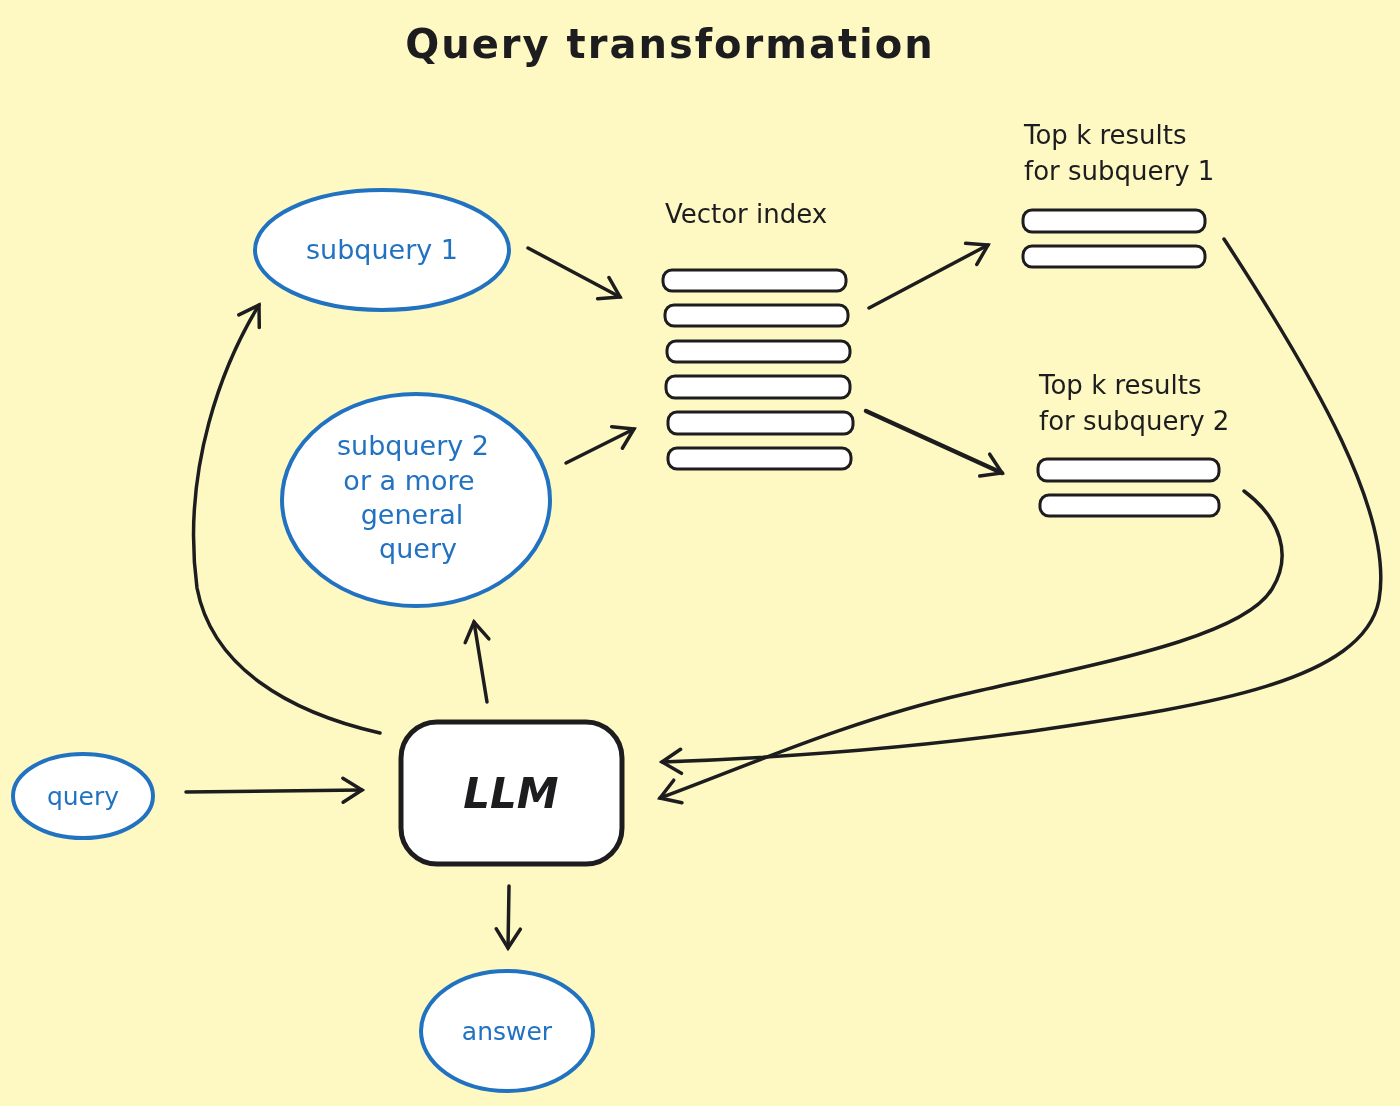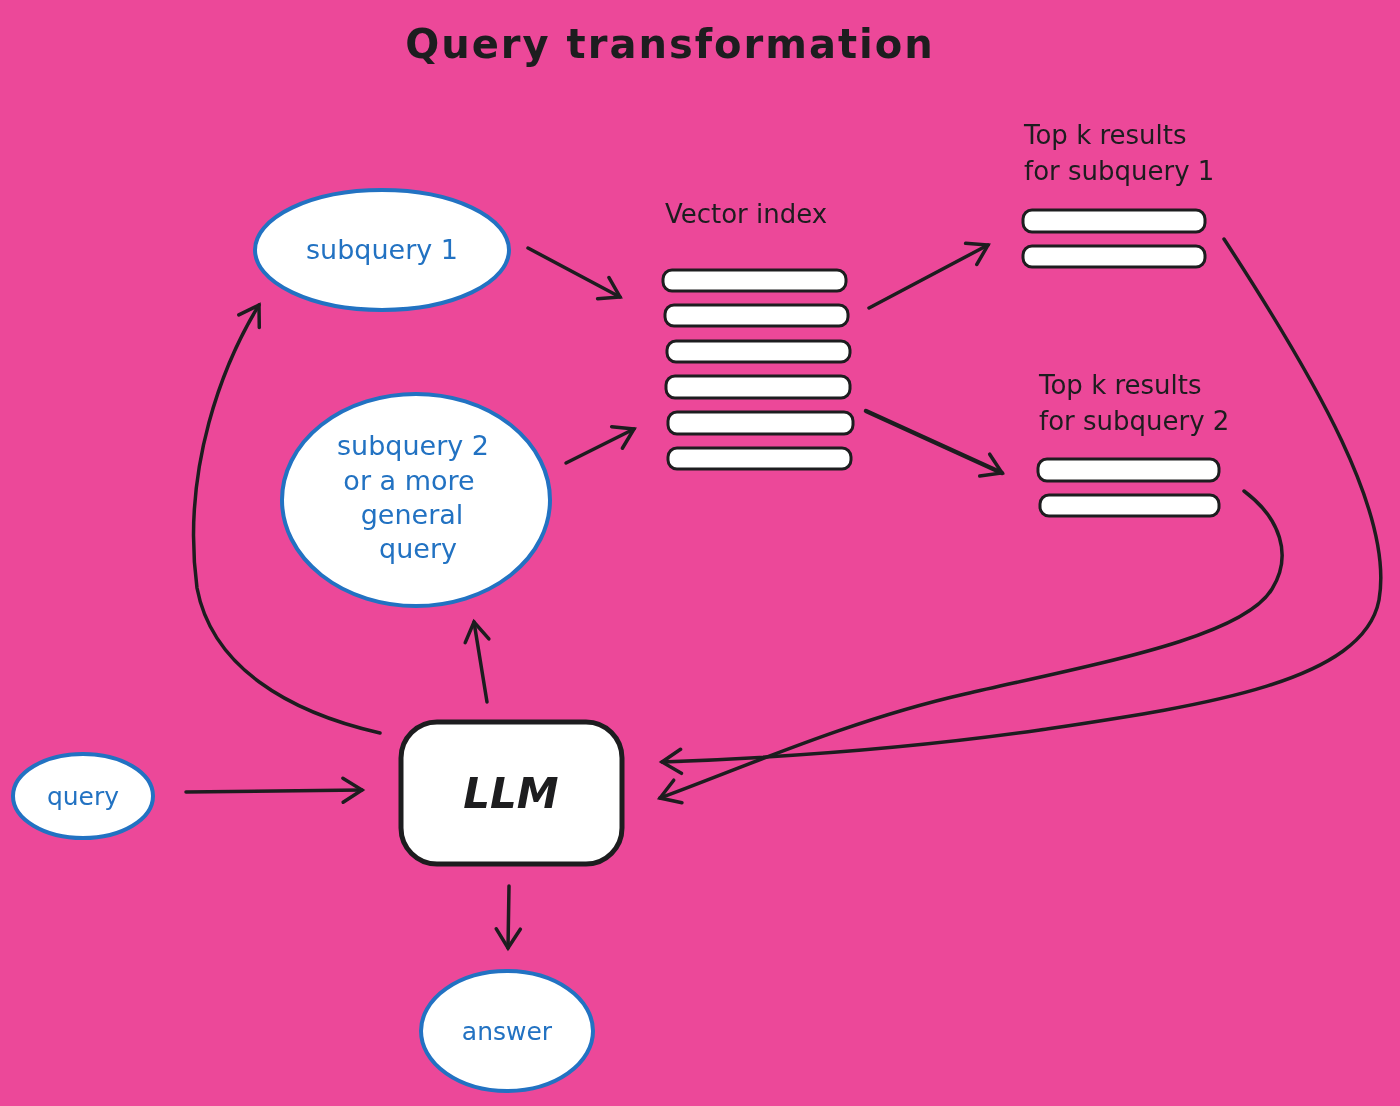--- a/index.html
+++ b/index.html
@@ -5,21 +5,21 @@
   html, body {
     margin: 0;
     padding: 0;
     background: #ffffff;
     font-family: "DejaVu Sans", "Liberation Sans", sans-serif;
   }
   .canvas {
     position: relative;
     width: 1400px;
     height: 1106px;
-    background: #ec4899;
+    background: #fef9c3;
     overflow: hidden;
   }
   svg { display: block; }
   text {
     font-family: "DejaVu Sans", "Liberation Sans", sans-serif;
     fill: #1d1d1f;
   }
   .title-text {
     font-size: 40px;
     font-weight: 700;

